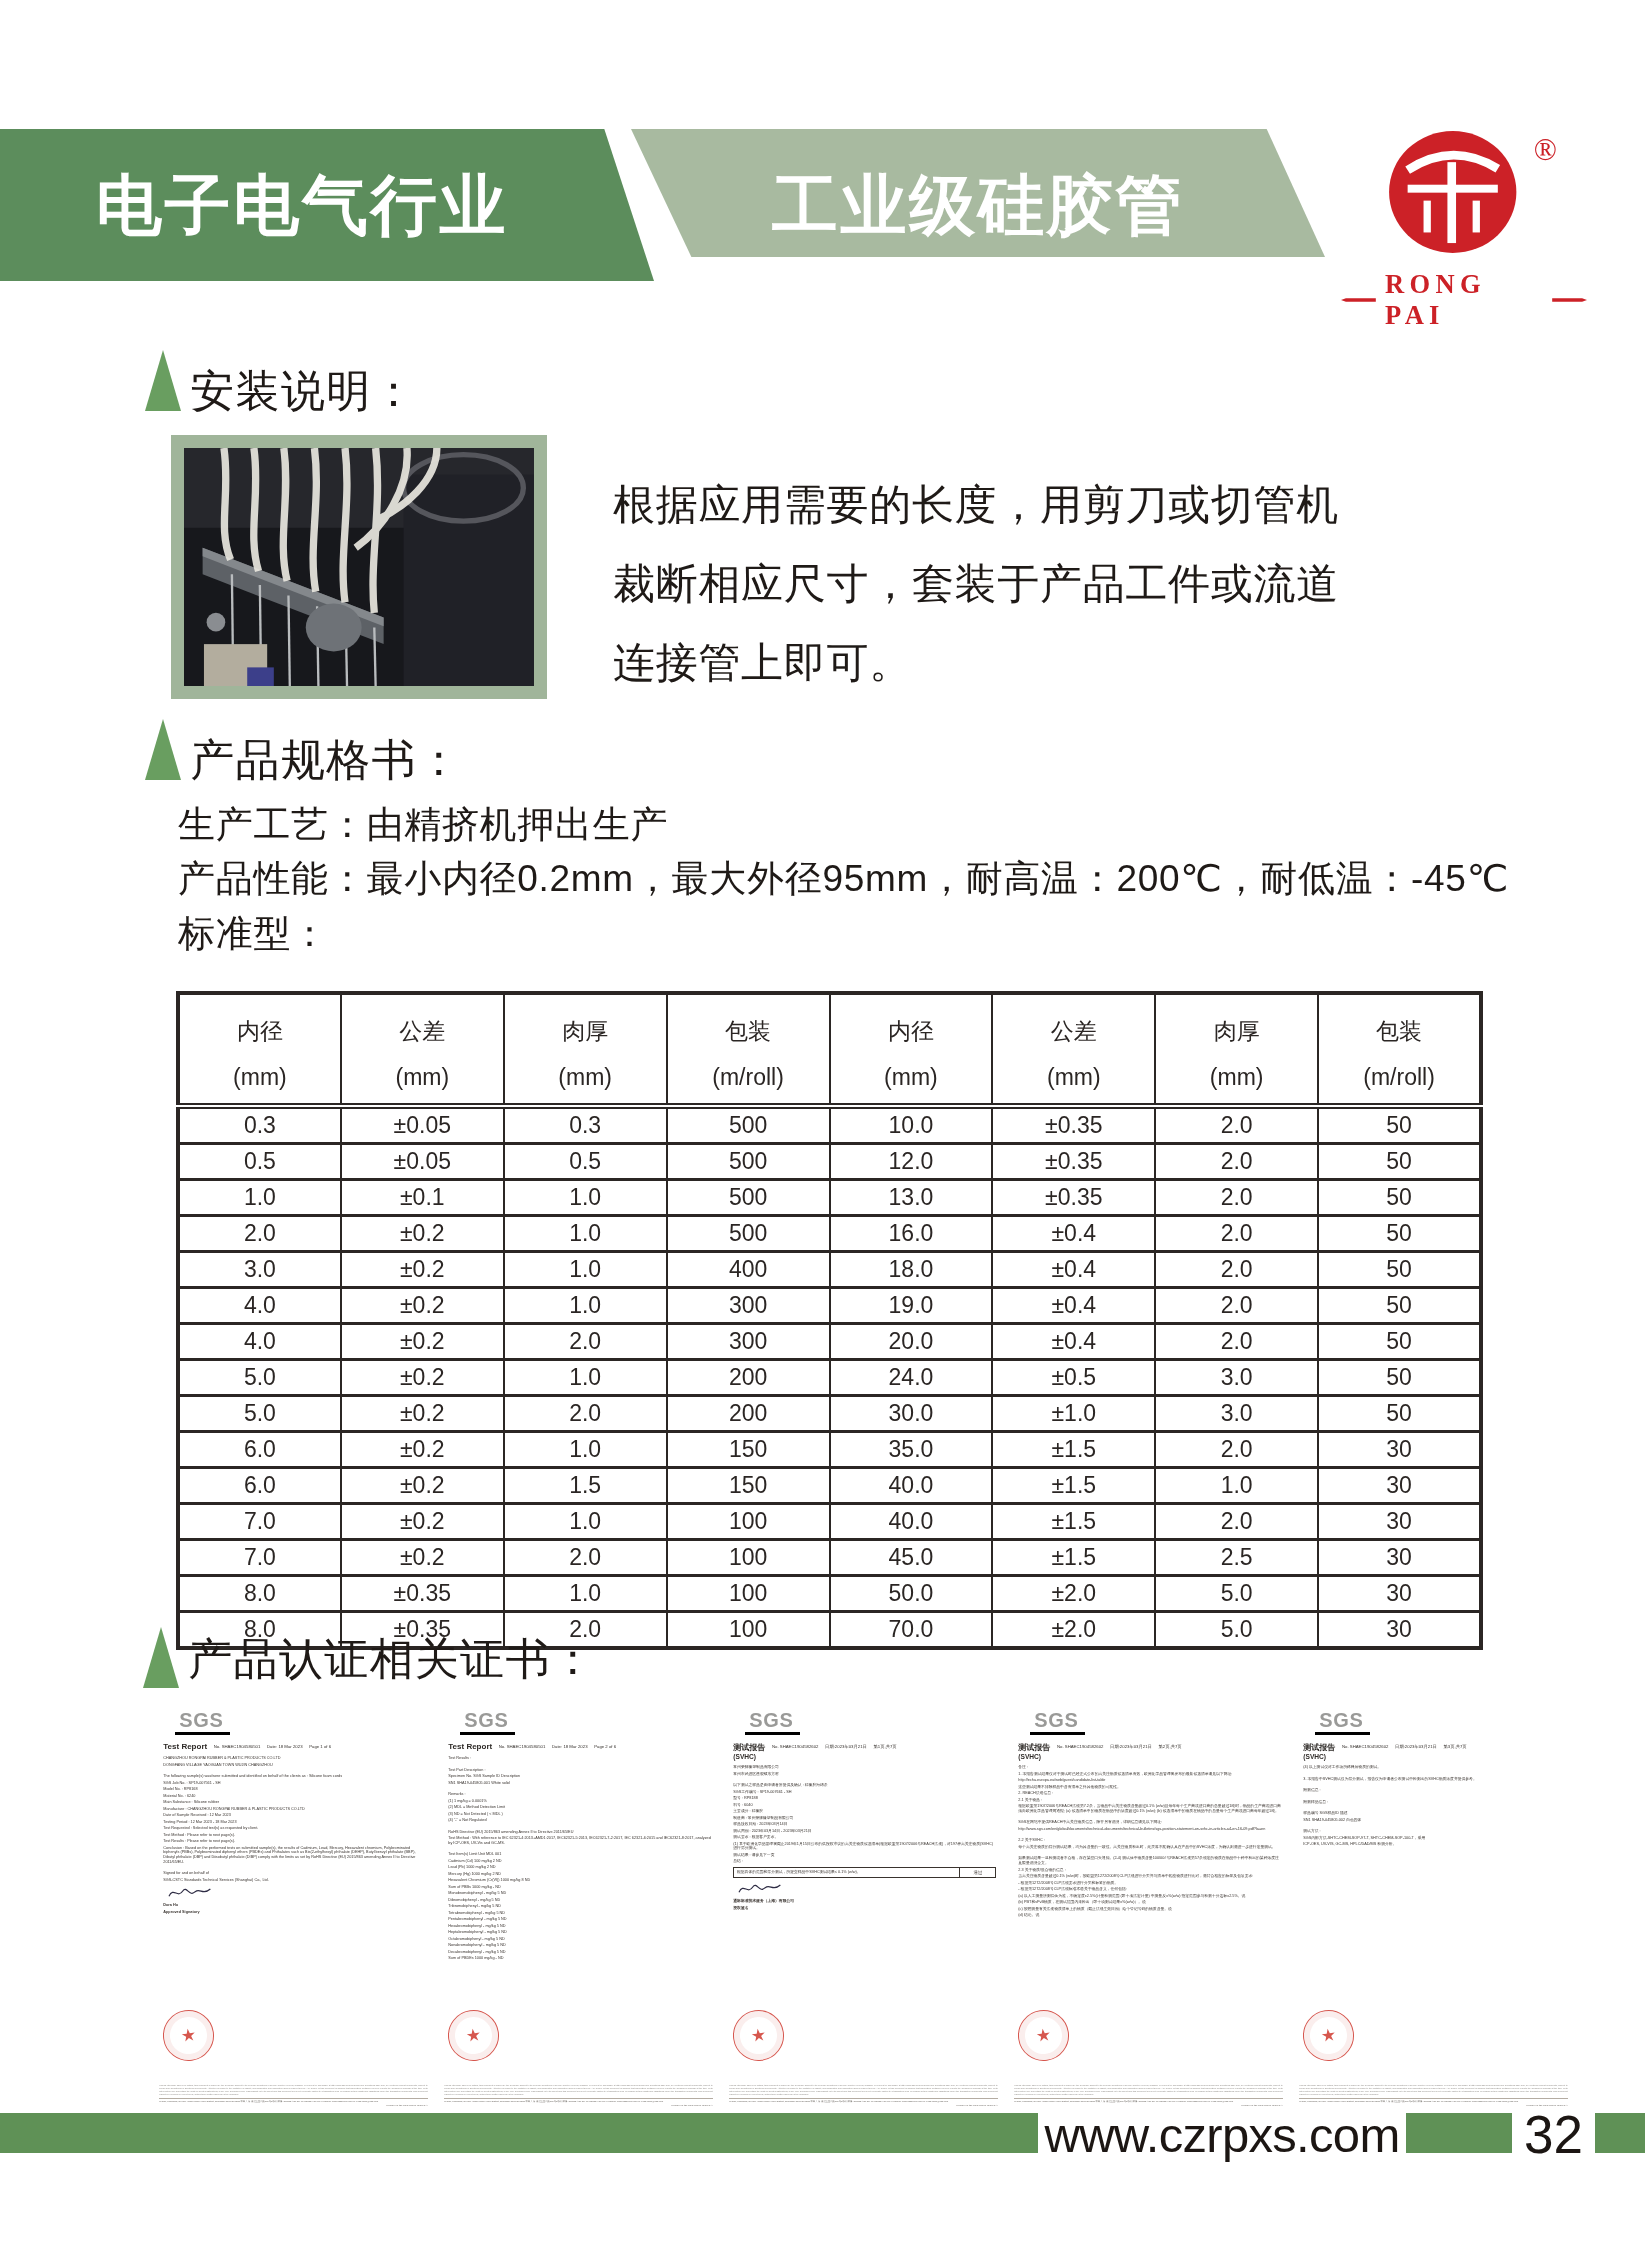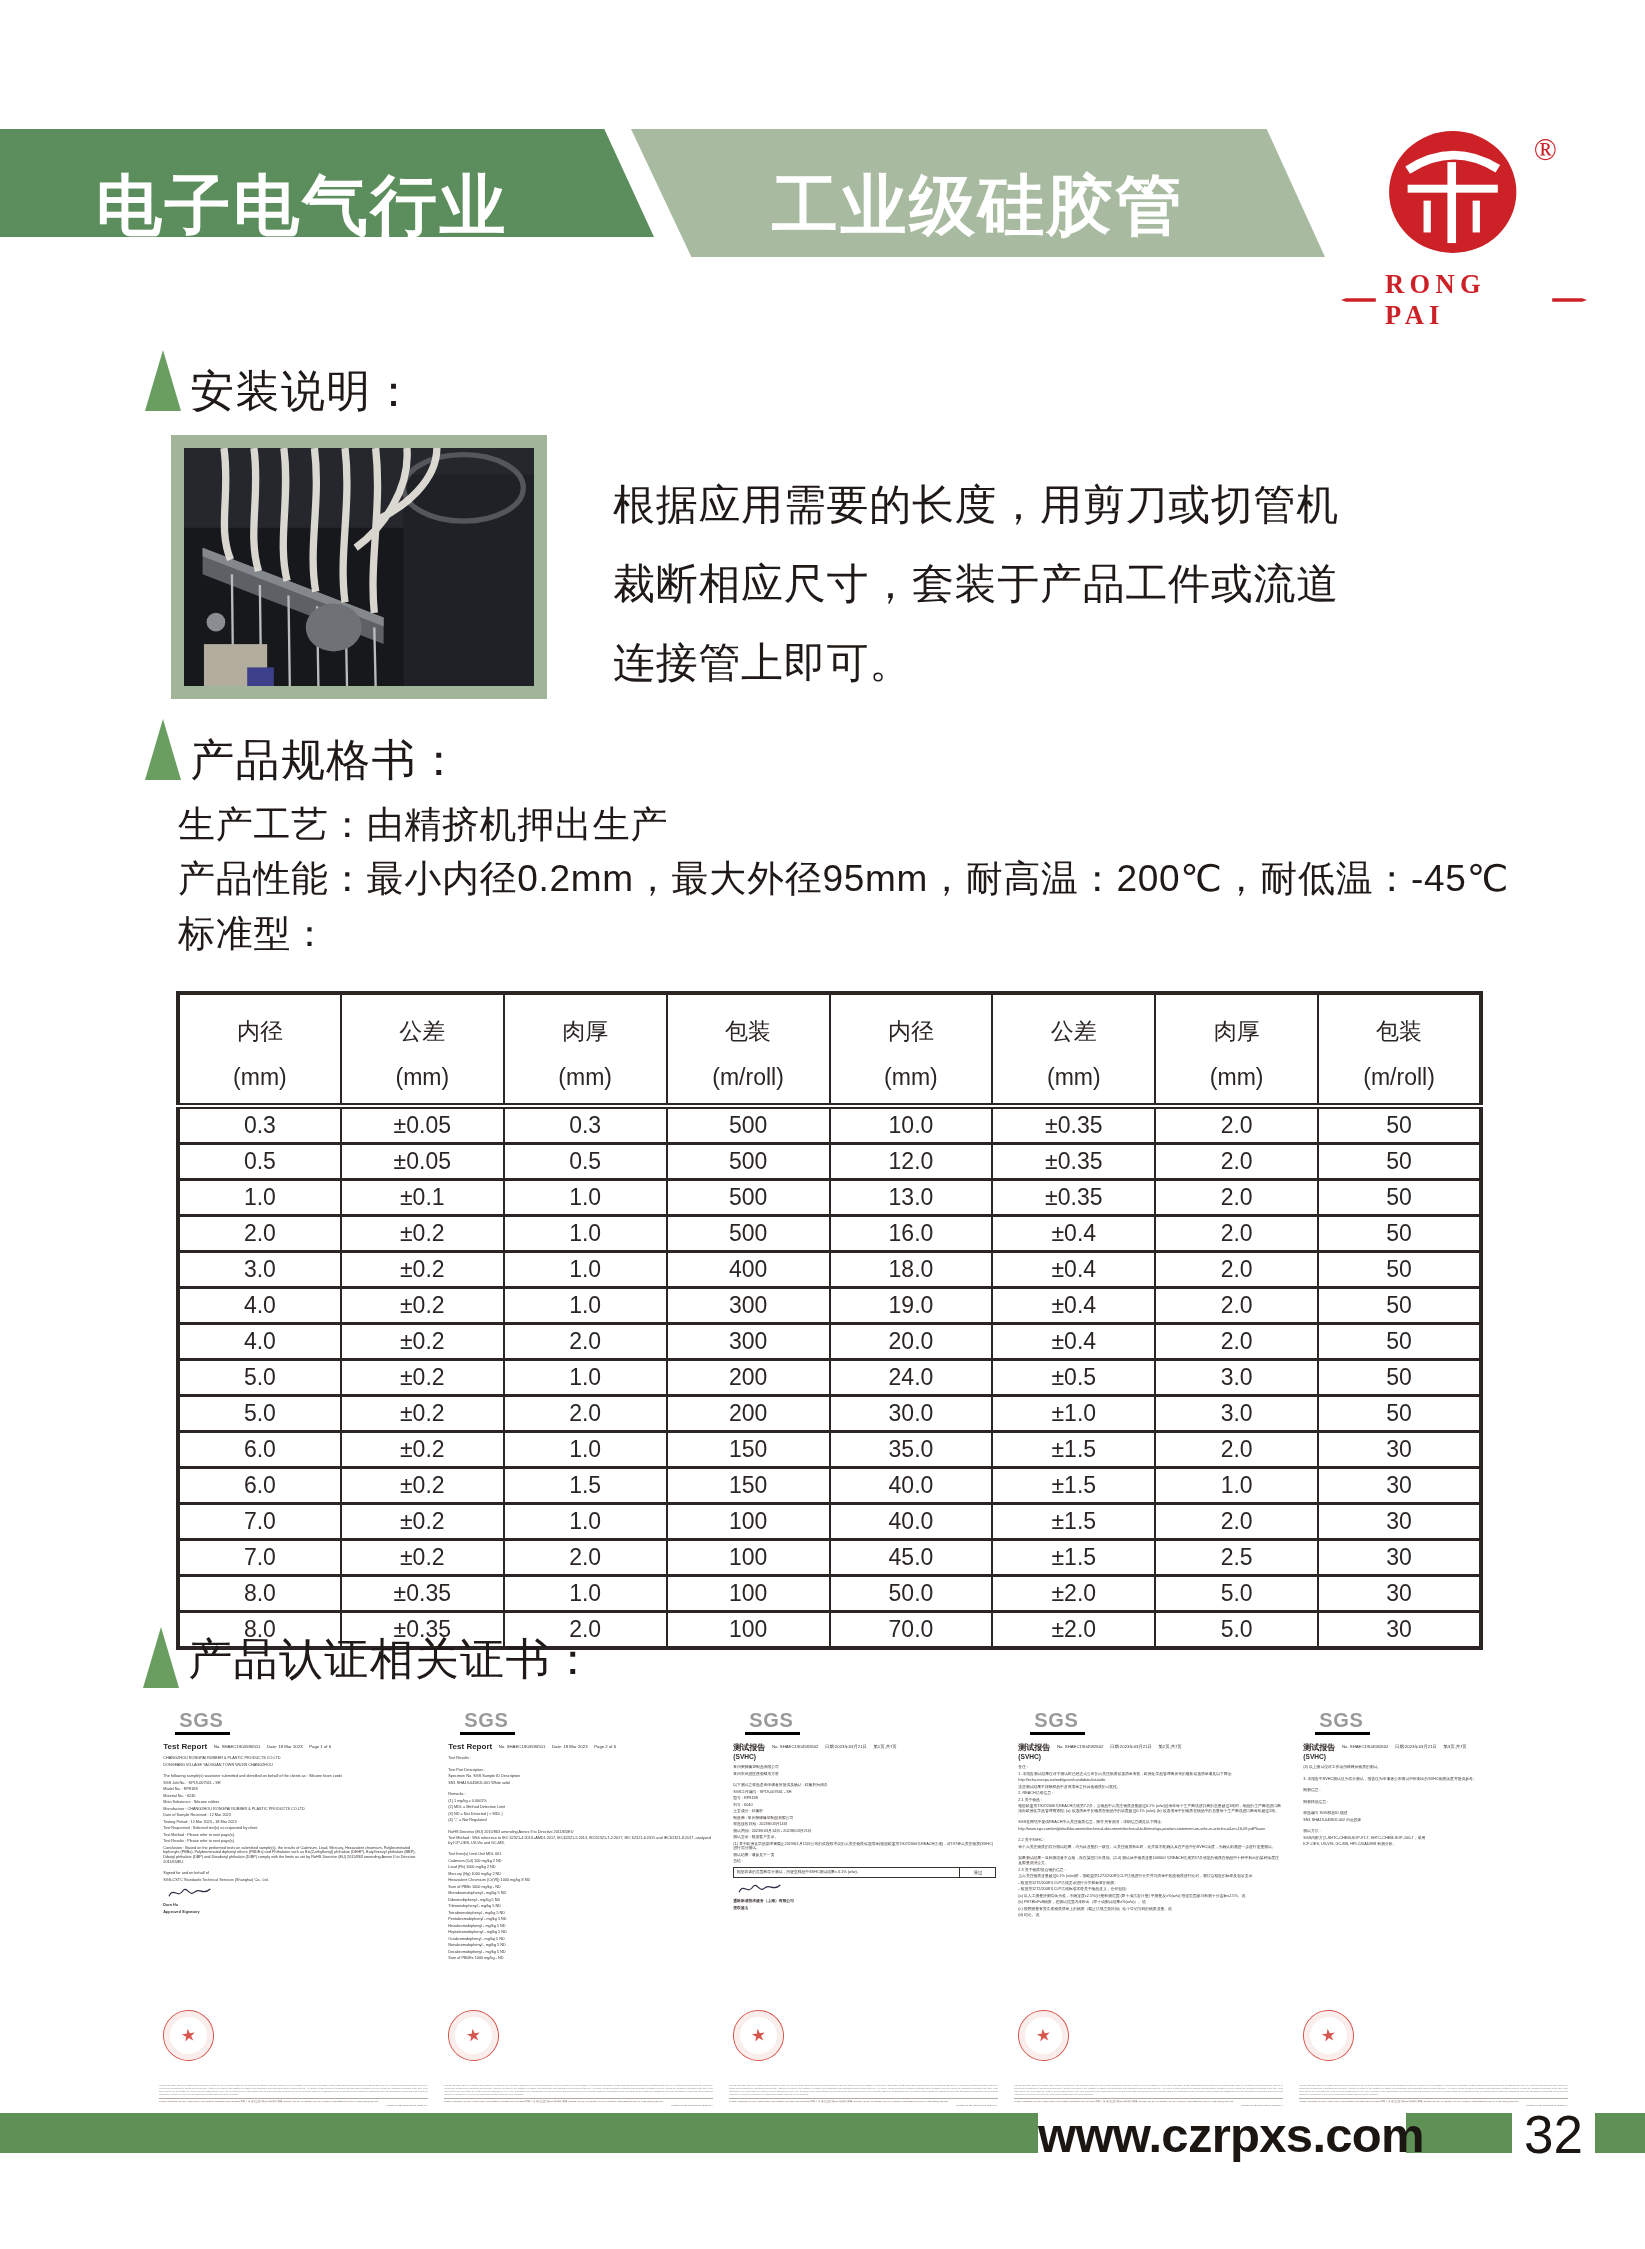--- a/index.html
+++ b/index.html
@@ -1,20 +1,20 @@
 <!DOCTYPE html>
 <html style="font-size:10.6px"><head>
 <meta charset="utf-8">
 <style>
   html,body{margin:0;padding:0;background:#ffffff;}
   body{font-family:"Liberation Sans","DejaVu Sans",sans-serif;color:#241f1d;}
   .page{position:relative;width:1646px;height:2250px;background:#fff;overflow:hidden;}
 
   
-  .banner-dark{position:absolute;left:0;top:129px;width:654px;height:108px;background:#5c8d5c;
+  .banner-dark{position:absolute;left:0;top:129px;width:654px;height:152px;background:#5c8d5c;
     clip-path:polygon(0 0,92.4% 0,100% 100%,0 100%);}
   .banner-dark .btxt{width:604px;text-align:center;line-height:152px;font-size:66px;font-weight:700;
     color:#fff;letter-spacing:2.7px;}
   .banner-light{position:absolute;left:631px;top:129px;width:694px;height:128px;background:#a8baa0;
     clip-path:polygon(0 0,91.6% 0,100% 100%,8.7% 100%);}
   .banner-light .btxt{width:694px;text-align:center;line-height:152px;font-size:66px;font-weight:700;
     color:#fff;letter-spacing:2.7px;}
 
   
   .logo{position:absolute;left:1341px;top:129px;width:246px;height:156px;}
@@ -78,21 +78,21 @@
   .disc{margin:0;font-size:2.2px;line-height:2.9px;color:#8a8680;text-align:justify;}
   .addr{margin:2px 0 0 0;padding-top:1.3px;border-top:0.3px solid #b4aca2;font-size:2.3px;color:#6b6660;}
   .member{margin:1.3px 0 0 0;font-size:2.5px;color:#6b6660;text-align:right;}
 
   
   .footer-bar{position:absolute;left:0;top:2113px;width:1646px;height:40px;background:#5f9156;}
   .fgap{position:absolute;top:0;height:40px;background:#fff;}
   .fgap.g1{left:1038px;width:368px;}
   .fgap.g2{left:1512px;width:83px;}
   .furl{position:absolute;left:1038px;top:2107px;width:368px;text-align:center;font-size:49px;
-    font-weight:700;color:#1c1613;letter-spacing:-0.7px;}
+    font-weight:400;color:#1c1613;letter-spacing:-0.7px;}
   .fnum{position:absolute;left:1512px;top:2104px;width:83px;text-align:center;font-size:53px;
     font-weight:500;color:#1c1613;}
 </style>
 </head>
 <body>
 
 <div class="page">
 
   <div class="banner-dark">
     <div class="btxt">电子电气行业</div>

